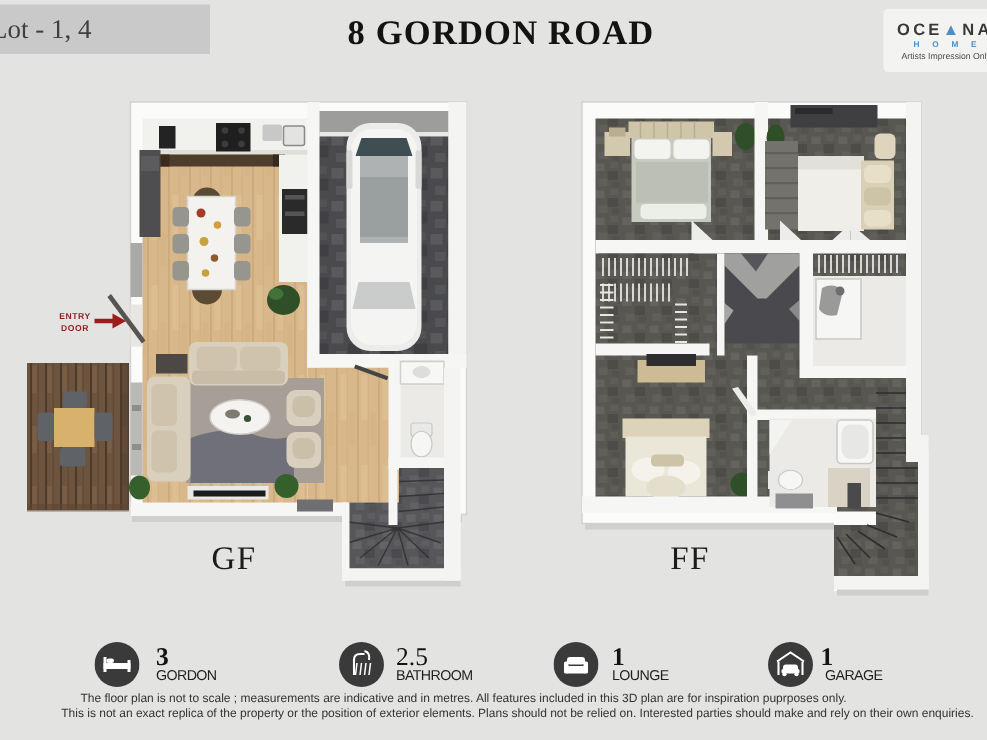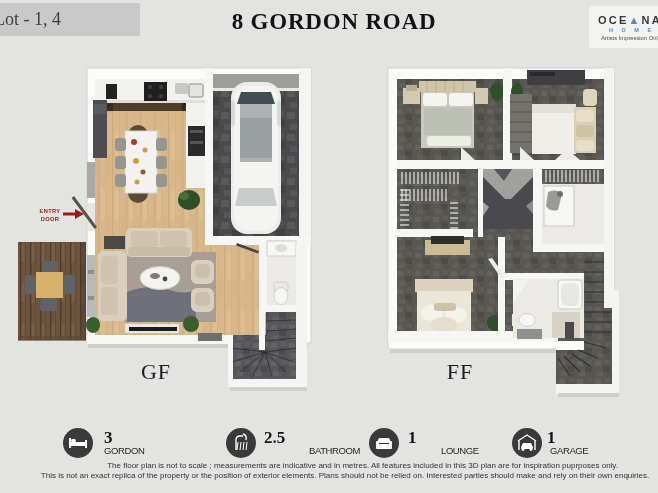--- a/index.html
+++ b/index.html
@@ -491,51 +491,51 @@
     <path d="M17 6 Q21 7 20 12"></path>
   </g>
   <g stroke="#fff" stroke-width="1">
     <line x1="12" y1="14" x2="11" y2="22"></line>
       <line x1="15" y1="14" x2="14" y2="22"></line>
       <line x1="18" y1="14" x2="17" y2="22"></line>
       <line x1="21" y1="14" x2="20" y2="22"></line>
   </g>
 </svg>
 
-<div class="abs" style="left:264px;top:428px;font-family:'Liberation Serif',serif;font-weight:bold;font-size:17px;color:#141414;">2.5</div>
-
-<div class="abs" style="left:264px;top:445px;font-size:9.5px;color:#1f1f1f;letter-spacing:-0.4px;margin-left:45px;">BATHROOM</div>
+<div class="abs" style="left:264px;top:428px;font-family:'Liberation Serif',serif;font-weight:normal;font-size:17px;color:#141414;">2.5</div>
+
+<div class="abs" style="left:264px;top:445px;font-size:9.5px;color:#1f1f1f;letter-spacing:-0.4px;">BATHROOM</div>
 
 <svg class="abs" style="left:369px;top:428px;" width="30" height="30" viewBox="0 0 30 30">
   <circle cx="15" cy="15" r="15" fill="#3a3a3a"></circle>
   <g fill="#fff">
     <rect x="7" y="13" width="3" height="8" rx="1"></rect>
     <rect x="20" y="13" width="3" height="8" rx="1"></rect>
     <rect x="9" y="16" width="12" height="5"></rect>
     <rect x="9" y="10" width="12" height="5" rx="2"></rect>
   </g>
 </svg>
 
 <div class="abs" style="left:408px;top:428px;font-family:'Liberation Serif',serif;font-weight:bold;font-size:17px;color:#141414;">1</div>
 
-<div class="abs" style="left:408px;top:445px;font-size:9.5px;color:#1f1f1f;letter-spacing:-0.4px;margin-left:33px;">LOUNGE</div>
+<div class="abs" style="left:408px;top:445px;font-size:9.5px;color:#1f1f1f;letter-spacing:-0.4px;">LOUNGE</div>
 
 <svg class="abs" style="left:512px;top:428px;" width="30" height="30" viewBox="0 0 30 30">
   <circle cx="15" cy="15" r="15" fill="#3a3a3a"></circle>
   <g fill="none" stroke="#fff" stroke-width="1.4">
     <path d="M6 13 L15 7 L24 13"></path>
     <path d="M7 13 L7 22 M23 13 L23 22"></path>
   </g>
   <g fill="#fff">
     <rect x="10" y="15" width="10" height="5" rx="2"></rect>
     <rect x="9" y="18" width="12" height="3" rx="1"></rect>
     <circle cx="11" cy="21.5" r="1.4"></circle>
     <circle cx="19" cy="21.5" r="1.4"></circle>
   </g>
 </svg>
 
 <div class="abs" style="left:547px;top:428px;font-family:'Liberation Serif',serif;font-weight:bold;font-size:17px;color:#141414;">1</div>
 
 <div class="abs" style="left:550px;top:445px;font-size:9.5px;color:#1f1f1f;letter-spacing:-0.4px;">GARAGE</div>
 
-<div class="abs" style="left:0;top:461px;width:618px;text-align:right;font-size:8px;color:#333;">The floor plan is not to scale ; measurements are indicative and in metres. All features included in this 3D plan are for inspiration puprposes only.</div>
+<div class="abs" style="left:0;top:461px;width:618px;text-align:center;font-size:8px;color:#333;">The floor plan is not to scale ; measurements are indicative and in metres. All features included in this 3D plan are for inspiration puprposes only.</div>
 
 <div class="abs" style="left:16px;top:471px;width:658px;text-align:center;font-size:8px;color:#333;">This is not an exact replica of the property or the position of exterior elements. Plans should not be relied on. Interested parties should make and rely on their own enquiries.</div>
 
 </body></html>

